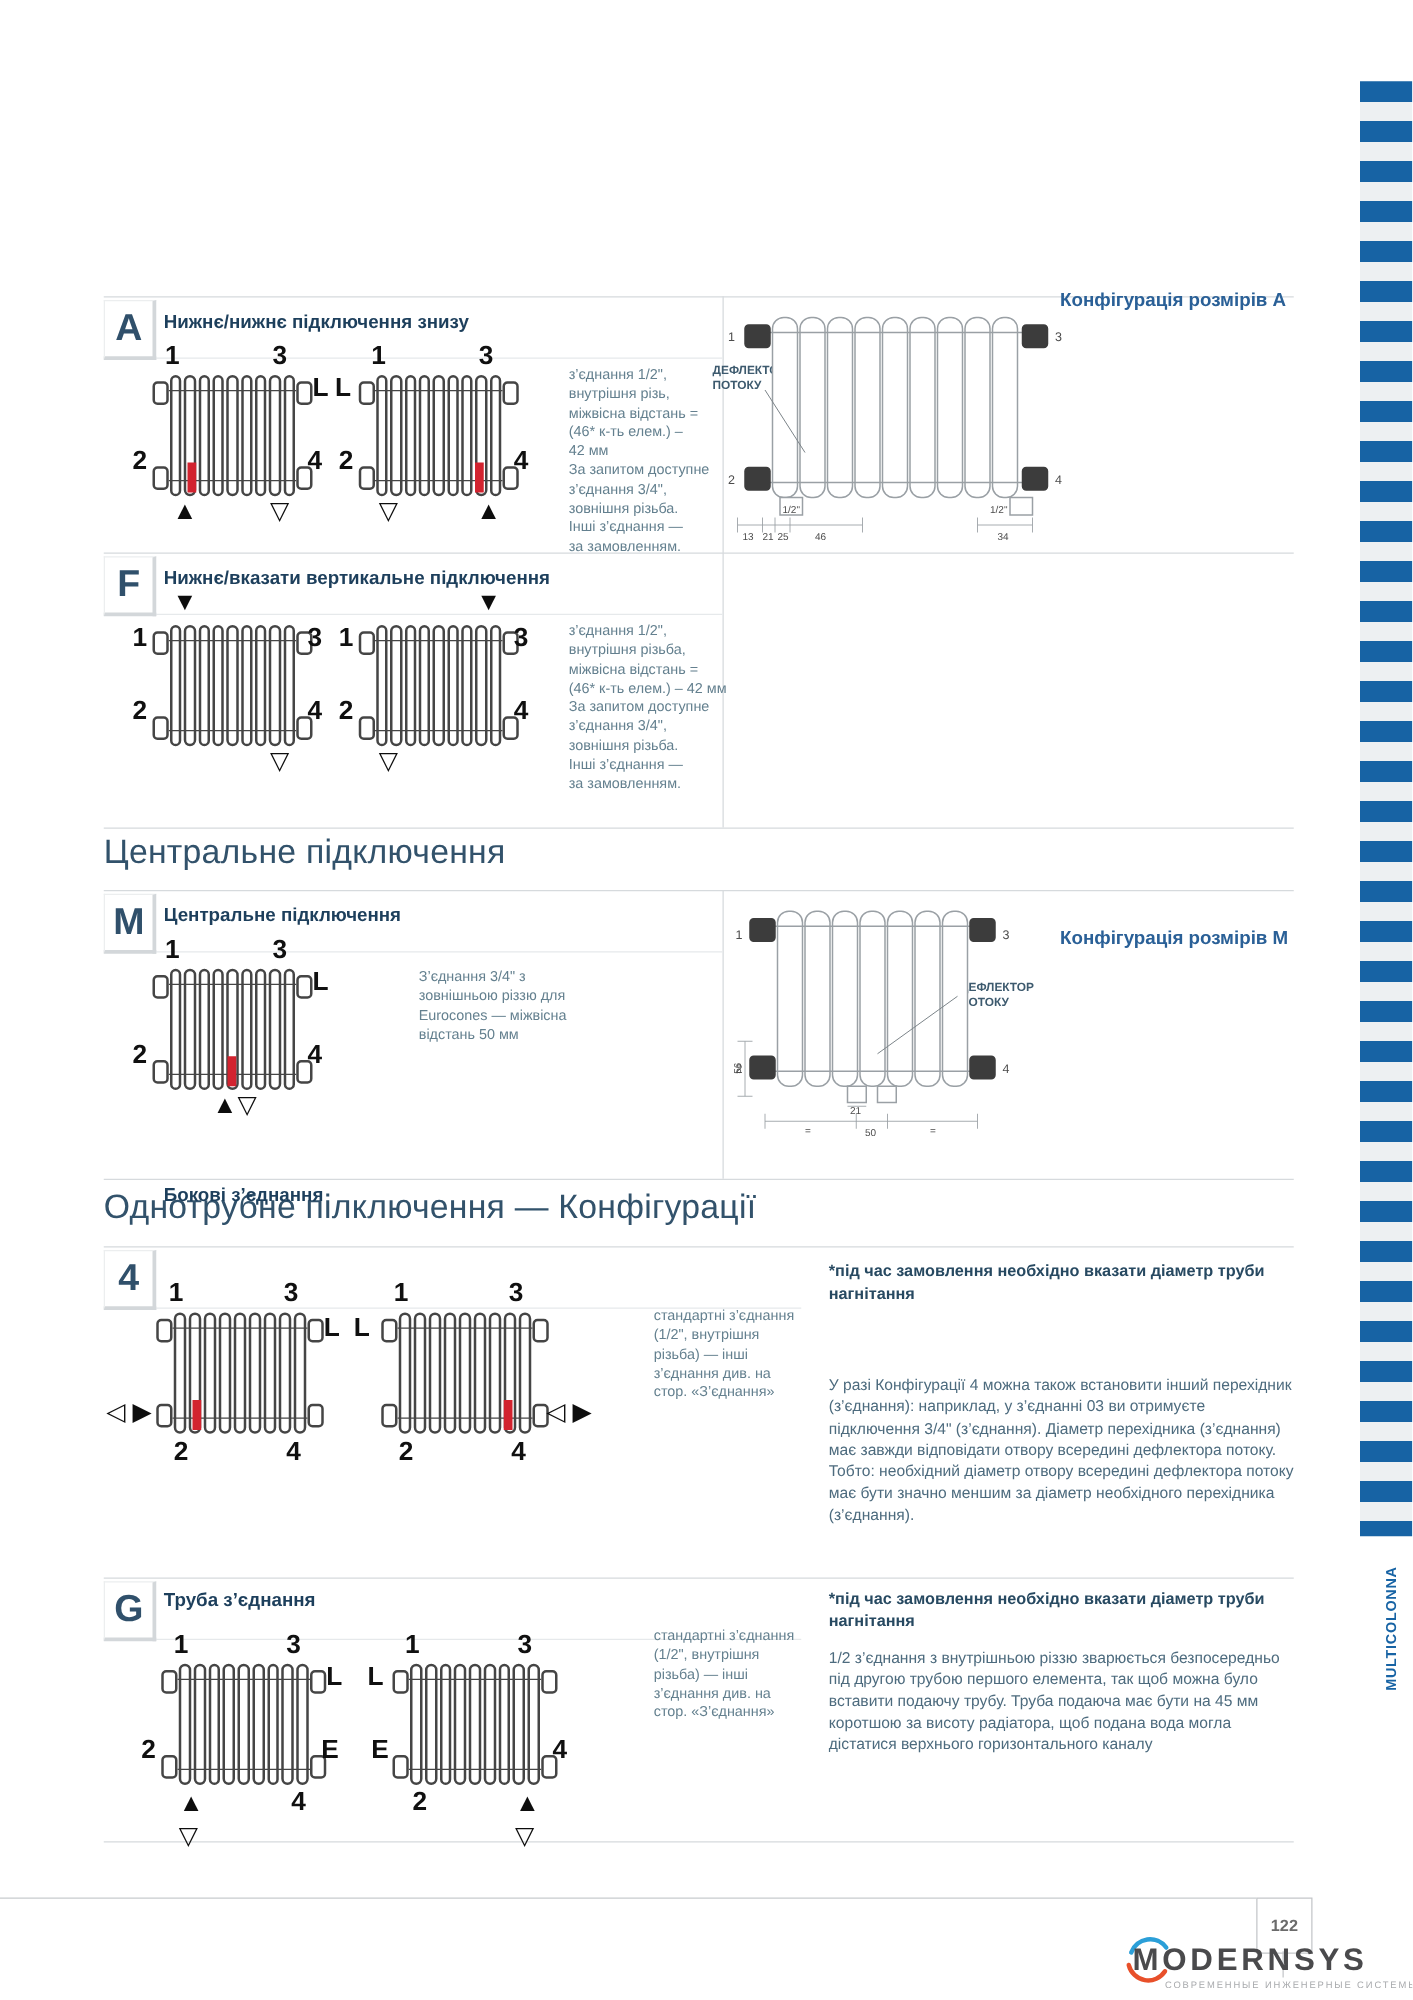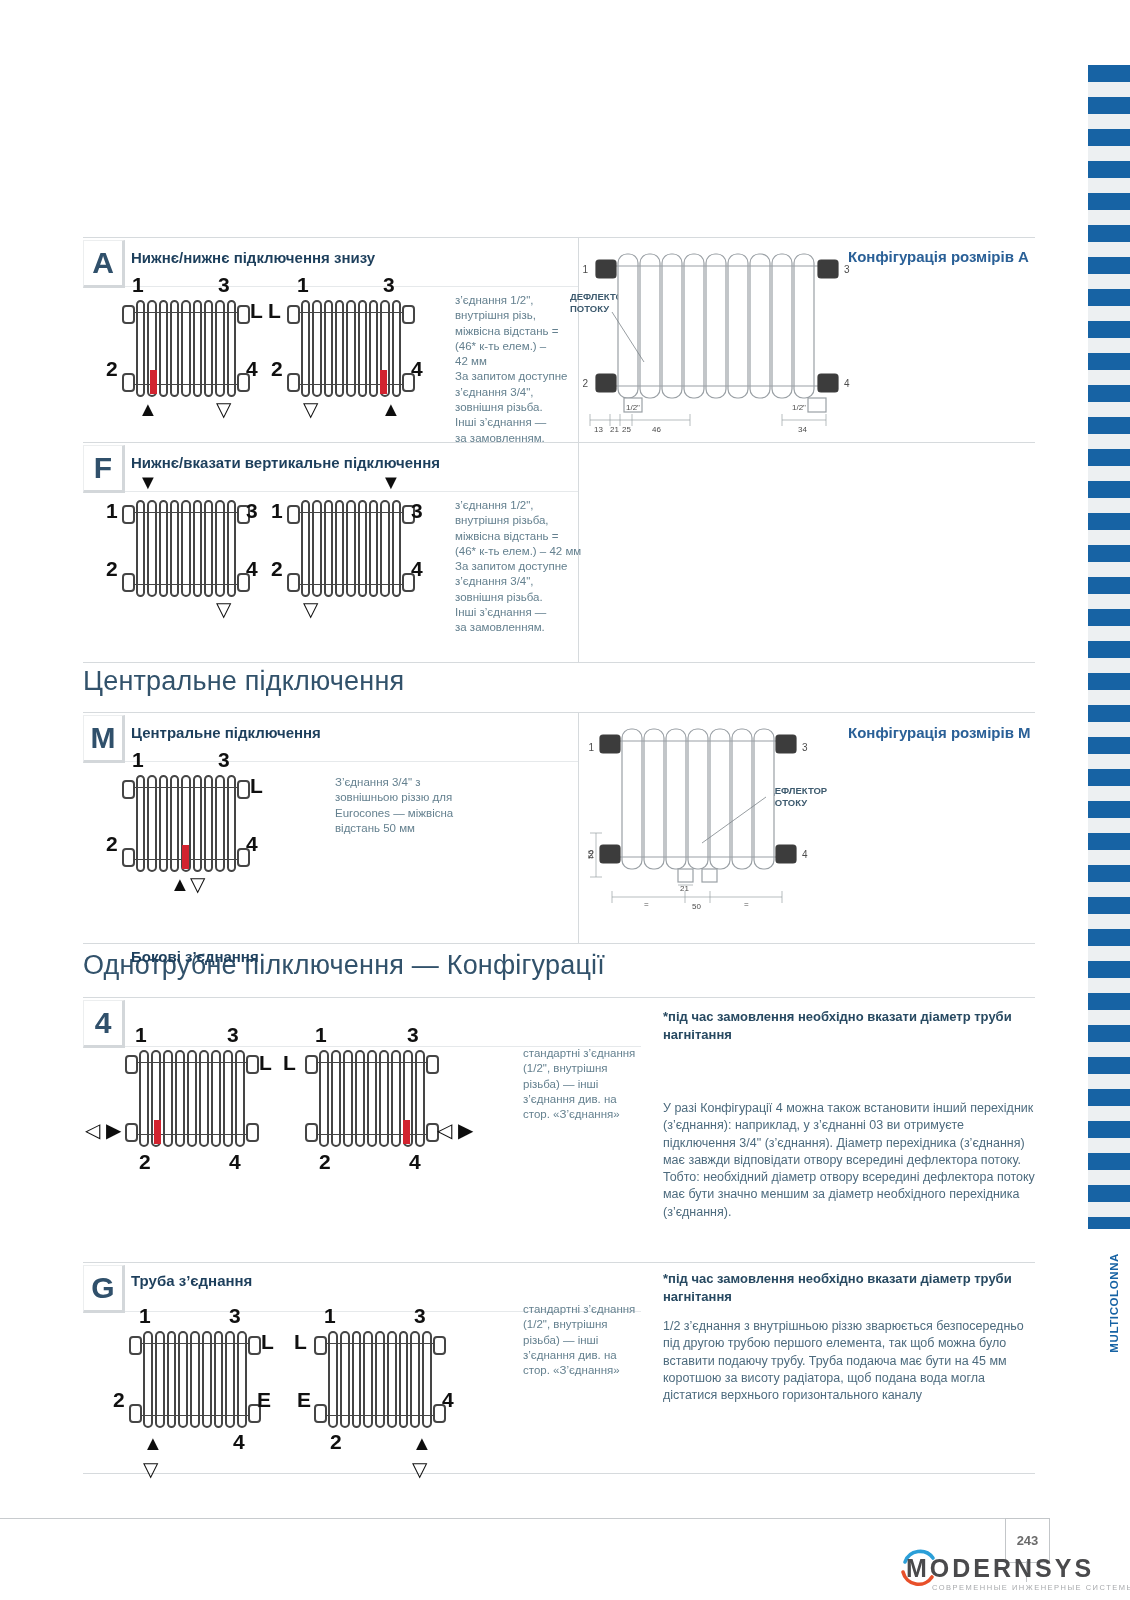--- a/index.html
+++ b/index.html
@@ -140,21 +140,21 @@
 внутрішня різь,
 міжвісна відстань =
 (46* к-ть елем.) –
 42 мм
 За запитом доступне
 з’єднання 3/4",
 зовнішня різьба.
 Інші з’єднання —
 за замовленням.</div>
 
-  <div class="cfg-title" style="left:848px;top:248px">Конфігурація розмірів A</div>
+  <div class="cfg-title" style="left:848px;top:232px">Конфігурація розмірів A</div>
   <div class="defl" style="left:570px;top:291px">ДЕФЛЕКТОР
 ПОТОКУ</div>
 
   <svg class="tech" style="left:582px;top:240px" width="450" height="200" viewBox="0 0 450 200">
     <g stroke="#9aa0a5" fill="#ffffff" stroke-width="1.2">
       <rect x="36" y="14" width="20" height="144" rx="9"></rect>
         <rect x="58" y="14" width="20" height="144" rx="9"></rect>
       <rect x="80" y="14" width="20" height="144" rx="9"></rect>
         <rect x="102" y="14" width="20" height="144" rx="9"></rect>
       <rect x="124" y="14" width="20" height="144" rx="9"></rect>
@@ -296,21 +296,21 @@
     <span class="lbl" style="left:116px;top:58px">4</span>
     <span class="tri" style="left:40px;top:99px">▲</span>
     <span class="tri" style="left:60px;top:99px">▽</span>
   </div>
 
   <div class="note" style="left:335px;top:775px;width:170px">З’єднання 3/4" з
 зовнішньою різзю для
 Eurocones — міжвісна
 відстань 50 мм</div>
 
-  <div class="cfg-title" style="left:848px;top:724px">Конфігурація розмірів M</div>
+  <div class="cfg-title" style="left:848px;top:742px">Конфігурація розмірів M</div>
   <div class="defl" style="left:768px;top:785px">ДЕФЛЕКТОР
 ПОТОКУ</div>
 
   <svg class="tech" style="left:582px;top:715px" width="450" height="205" viewBox="0 0 450 205">
     <g stroke="#9aa0a5" fill="#ffffff" stroke-width="1.2">
       <rect x="40" y="14" width="20" height="140" rx="9"></rect>
         <rect x="62" y="14" width="20" height="140" rx="9"></rect>
       <rect x="84" y="14" width="20" height="140" rx="9"></rect>
         <rect x="106" y="14" width="20" height="140" rx="9"></rect>
       <rect x="128" y="14" width="20" height="140" rx="9"></rect>
@@ -486,21 +486,21 @@
 (1/2", внутрішня
 різьба) — інші
 з’єднання див. на
 стор. «З’єднання»</div>
 
   <div class="warn" style="top:1270px">*під час замовлення необхідно вказати діаметр труби нагнітання</div>
   <div class="para" style="top:1318px">1/2 з’єднання з внутрішньою різзю зварюється безпосередньо під другою трубою першого елемента, так щоб можна було вставити подаючу трубу. Труба подаюча має бути на 45 мм коротшою за висоту радіатора, щоб подана вода могла дістатися верхнього горизонтального каналу</div>
 
   <div class="hline" style="left:0;top:1518px;width:1005px;background:#c8cbce"></div>
   <div class="pg-box">
-      <span>243</span>
+      <span>122</span>
     </div>
   <div class="pg-tail"></div>
 
   <div class="logo">
     <div class="logo-row">
       <svg width="42" height="42" style="position:absolute;left:0;top:-4px">
         <path d="M7 16 A16 16 0 0 1 35 12" stroke="#2b9fd8" stroke-width="3.6" fill="none" stroke-linecap="round"></path>
         <path d="M5 26 A16 16 0 0 0 34 31" stroke="#e8502a" stroke-width="3.6" fill="none" stroke-linecap="round"></path>
       </svg>
       <div class="logo-text">MODERNSYS</div>

